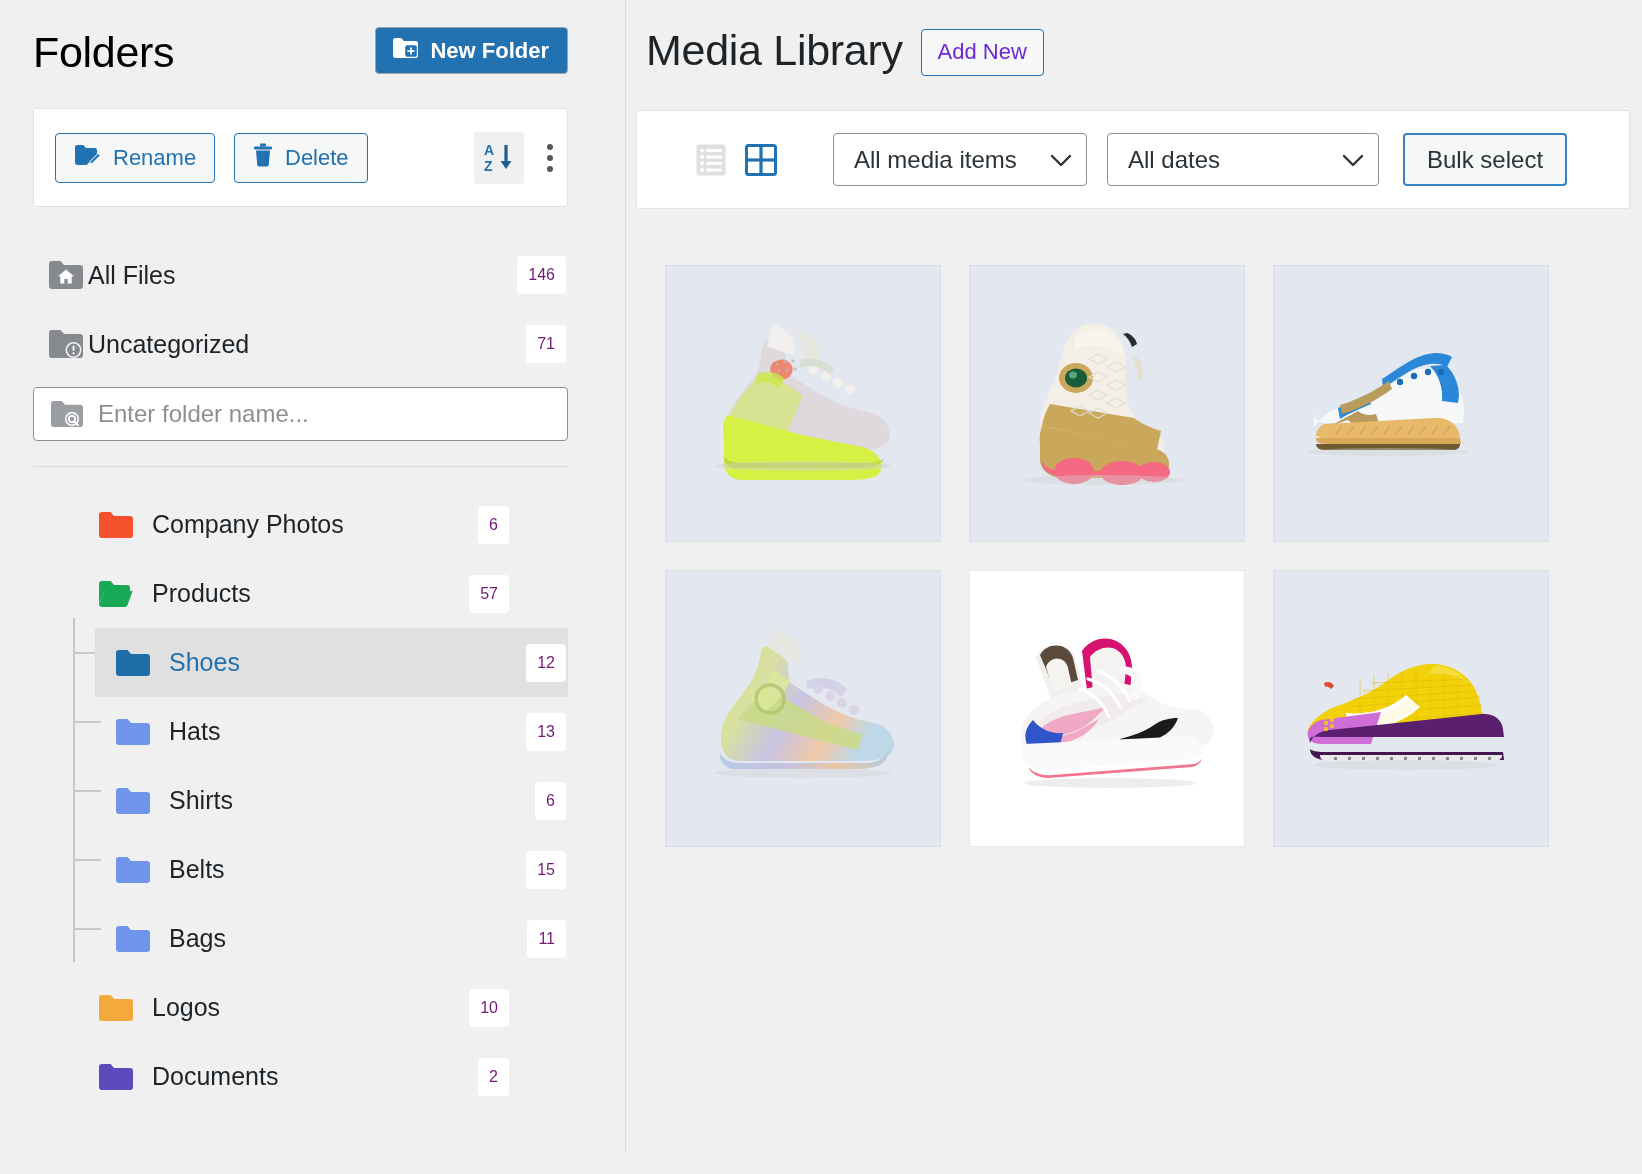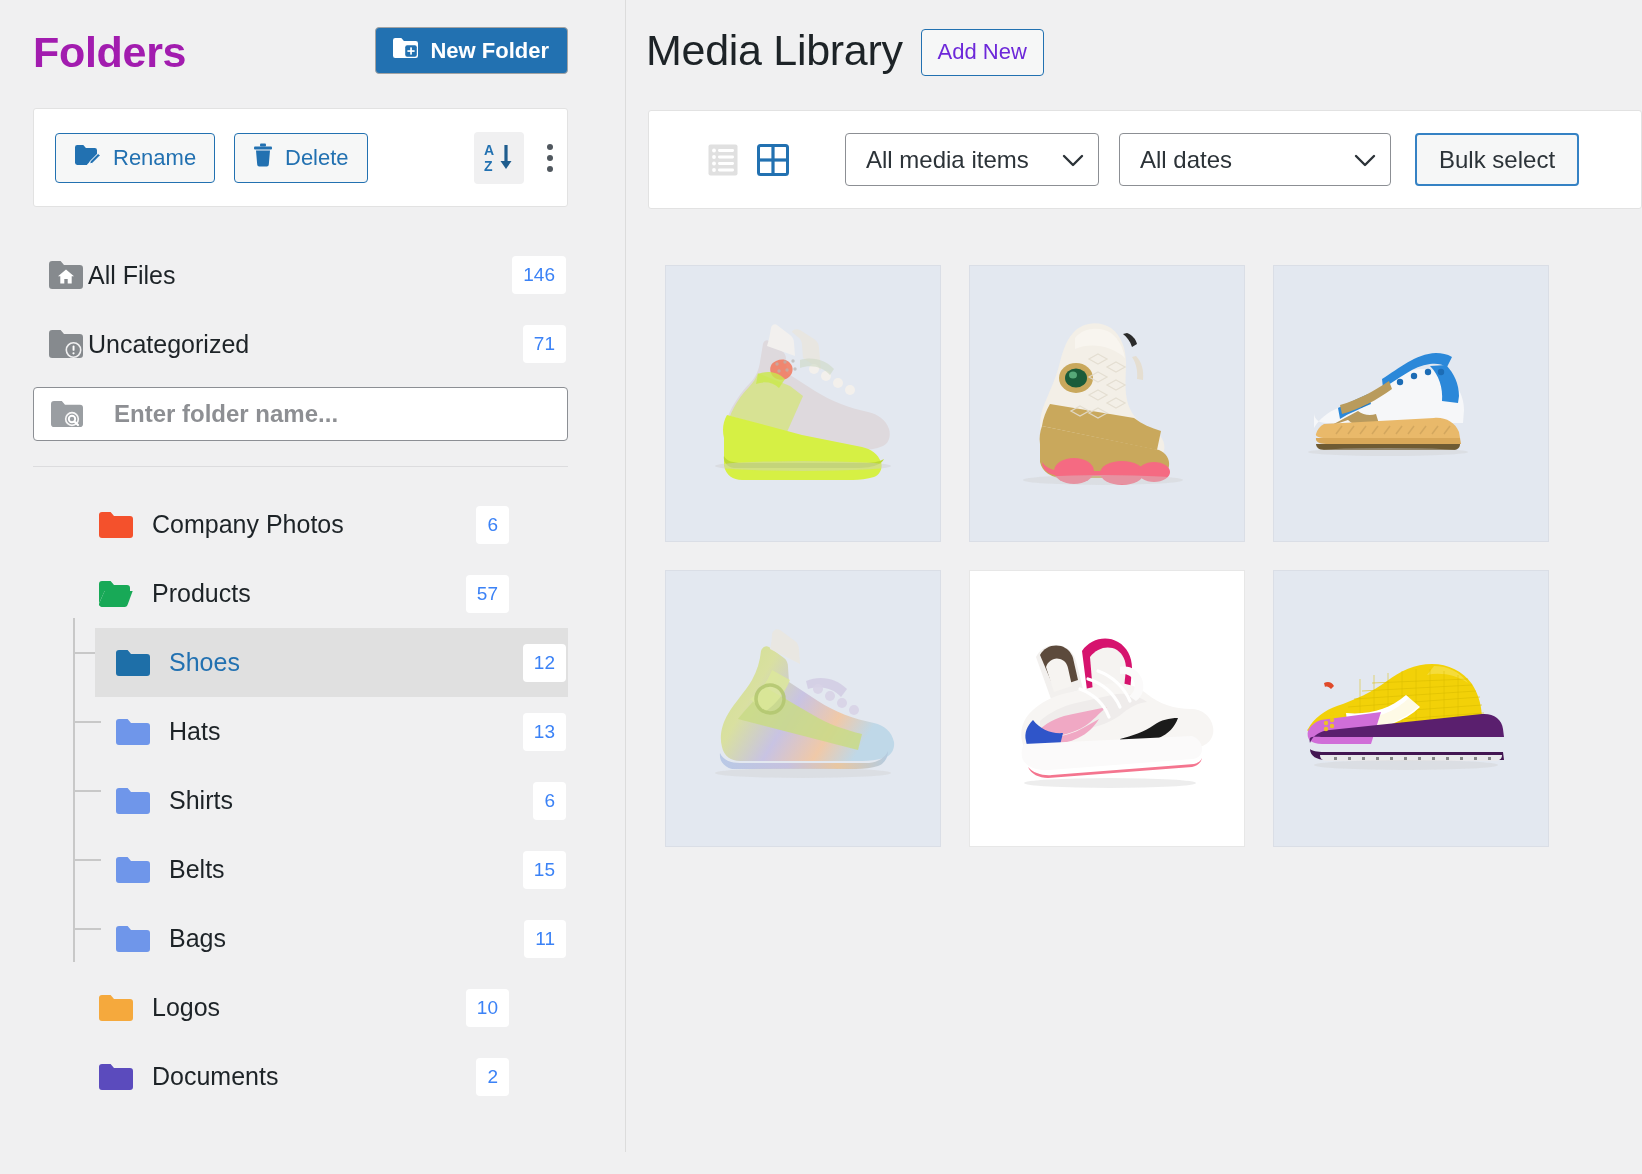--- a/index.html
+++ b/index.html
@@ -42,22 +42,22 @@
     left: 33px;
     top: 22px;
     width: 560px;
     height: 62px;
   }
   .folders-title {
     position: absolute;
     left: 0;
     top: 2px;
     font-size: 43px;
-    font-weight: 700;
-    color: #a21caf;
+    font-weight: 400;
+    color: #000000;
     letter-spacing: -0.3px;
     line-height: 56px;
   }
   .new-folder-btn {
     position: absolute;
     right: 25px;
     top: 5px;
     height: 47px;
     background: #2271b1;
     border: 1px solid #a3a3a3;
@@ -160,22 +160,22 @@
     margin-left: 2px;
     font-size: 25px;
     color: #1d2327;
     flex: 1;
   }
   .count-badge {
     min-width: 30px;
     height: 38px;
     background: #ffffff;
     border-radius: 4px;
-    font-size: 19px;
-    color: #3b82f6;
+    font-size: 16px;
+    color: #701a75;
     display: flex;
     align-items: center;
     justify-content: center;
     padding: 0 11px;
     box-sizing: border-box;
     margin-right: 2px;
   }
 
   
   .folder-search {
@@ -193,23 +193,22 @@
   }
   .folder-search .fs-icon { margin-left: 16px; display:flex; }
   .folder-search input {
     flex: 1;
     border: none;
     outline: none;
     background: transparent;
     font-family: "Liberation Sans", sans-serif;
     font-size: 24px;
     color: #0369a1;
-    margin-left: 30px;
+    margin-left: 14px;
     padding: 0;
-    font-weight: bold;
   }
   .folder-search input::placeholder { color: #8d8f93; }
 
   .list-separator {
     position: absolute;
     left: 33px;
     top: 466px;
     width: 535px;
     height: 1px;
     background: #dcdcde;
@@ -292,21 +291,21 @@
     padding: 0 16px;
     display: flex;
     align-items: center;
     cursor: pointer;
     white-space: nowrap;
     margin-top: 4px;
   }
 
   .media-toolbar {
     position: absolute;
-    left: 22px;
+    left: 10px;
     top: 110px;
     width: 994px;
     height: 99px;
     background: #ffffff;
     border: 1px solid #e2e2e2;
     border-radius: 3px;
     box-sizing: border-box;
     display: flex;
     align-items: center;
   }

